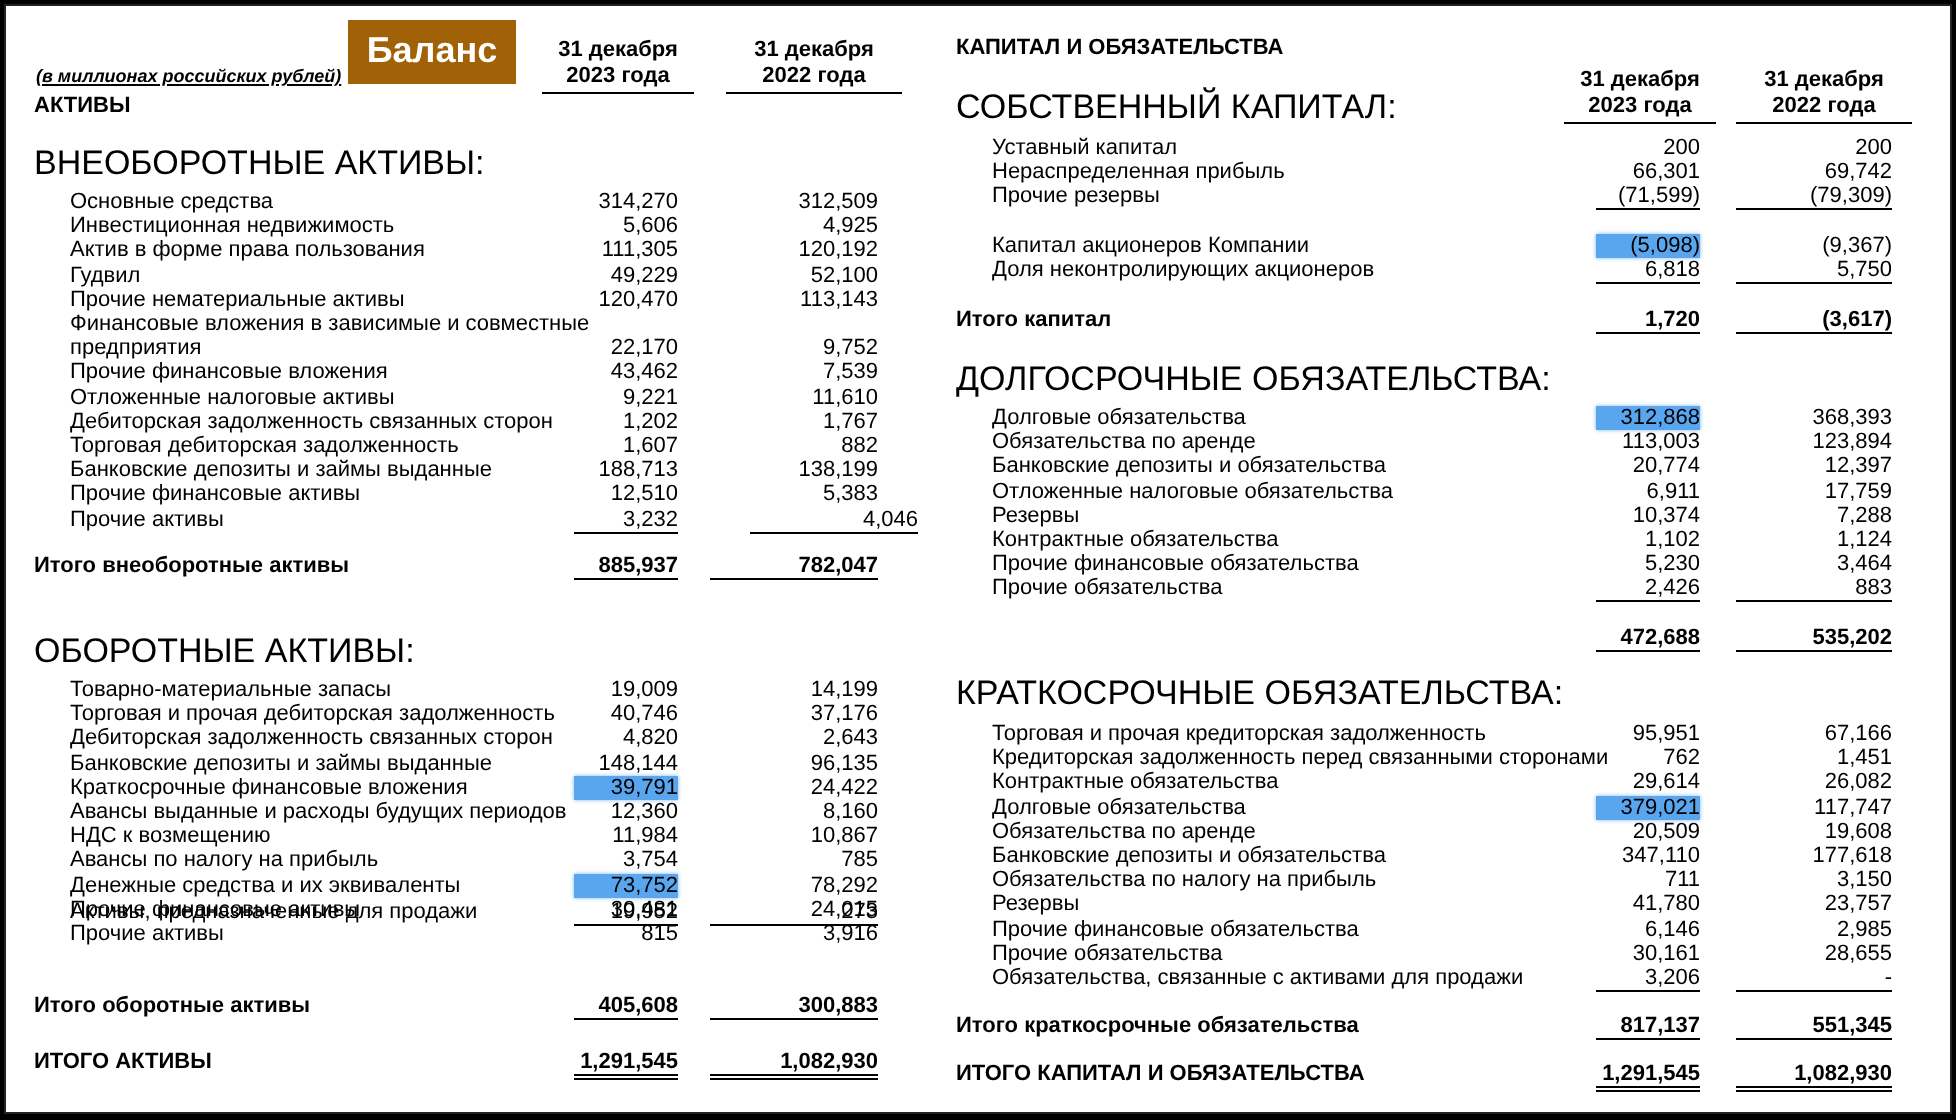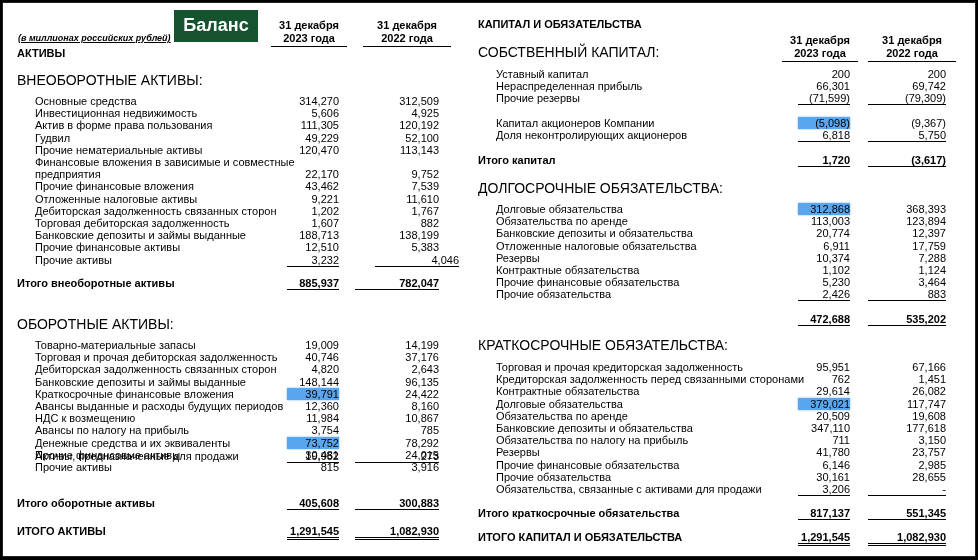--- a/index.html
+++ b/index.html
@@ -1,25 +1,25 @@
 <!DOCTYPE html>
 <html><head>
 <meta charset="utf-8">
 <style>
   html, body { margin:0; padding:0; }
   body { width:978px; height:560px; background:#000; font-family:"Liberation Sans", sans-serif; color:#000; overflow:hidden; }
   .frame { position:absolute; left:2px; top:2px; width:972px; height:553px; background:#fff; border:1px solid #222; }
-  .title-badge { position:absolute; left:171px; top:7px; width:84px; height:32px; background:#14532d; color:#fff; font-weight:bold; font-size:18px; line-height:30px; text-align:center; }
+  .title-badge { position:absolute; left:171px; top:7px; width:84px; height:32px; background:#a16207; color:#fff; font-weight:bold; font-size:18px; line-height:30px; text-align:center; }
   .col { position:absolute; top:0; }
   .left { left:0; width:465px; }
   .right { left:465px; width:510px; }
   .units { position:absolute; left:15px; top:30px; font-size:9px; font-style:italic; font-weight:bold; text-decoration:underline; }
   .hdr { position:absolute; font-size:11px; font-weight:bold; text-align:center; line-height:13px; border-bottom:1px solid #000; padding-bottom:1px; }
   .sec-title { position:absolute; font-size:11px; font-weight:bold; }
-  .sec { position:absolute; font-size:14px; }
+  .sec { position:absolute; font-size:17px; }
   .row { position:absolute; font-size:11px; height:12px; line-height:12px; }
   .row .lbl { position:absolute; white-space:nowrap; }
   .row .v1, .row .v2 { position:absolute; text-align:right; }
   .ul1 { border-bottom:1px solid #000; }
   .ul2 { border-bottom:3px double #000; }
   .hl { background:#5aa6ee; box-shadow:0 0 2px #7bb6f2; }
   .total { font-weight:bold; }
 </style>
 </head>
 <body>

